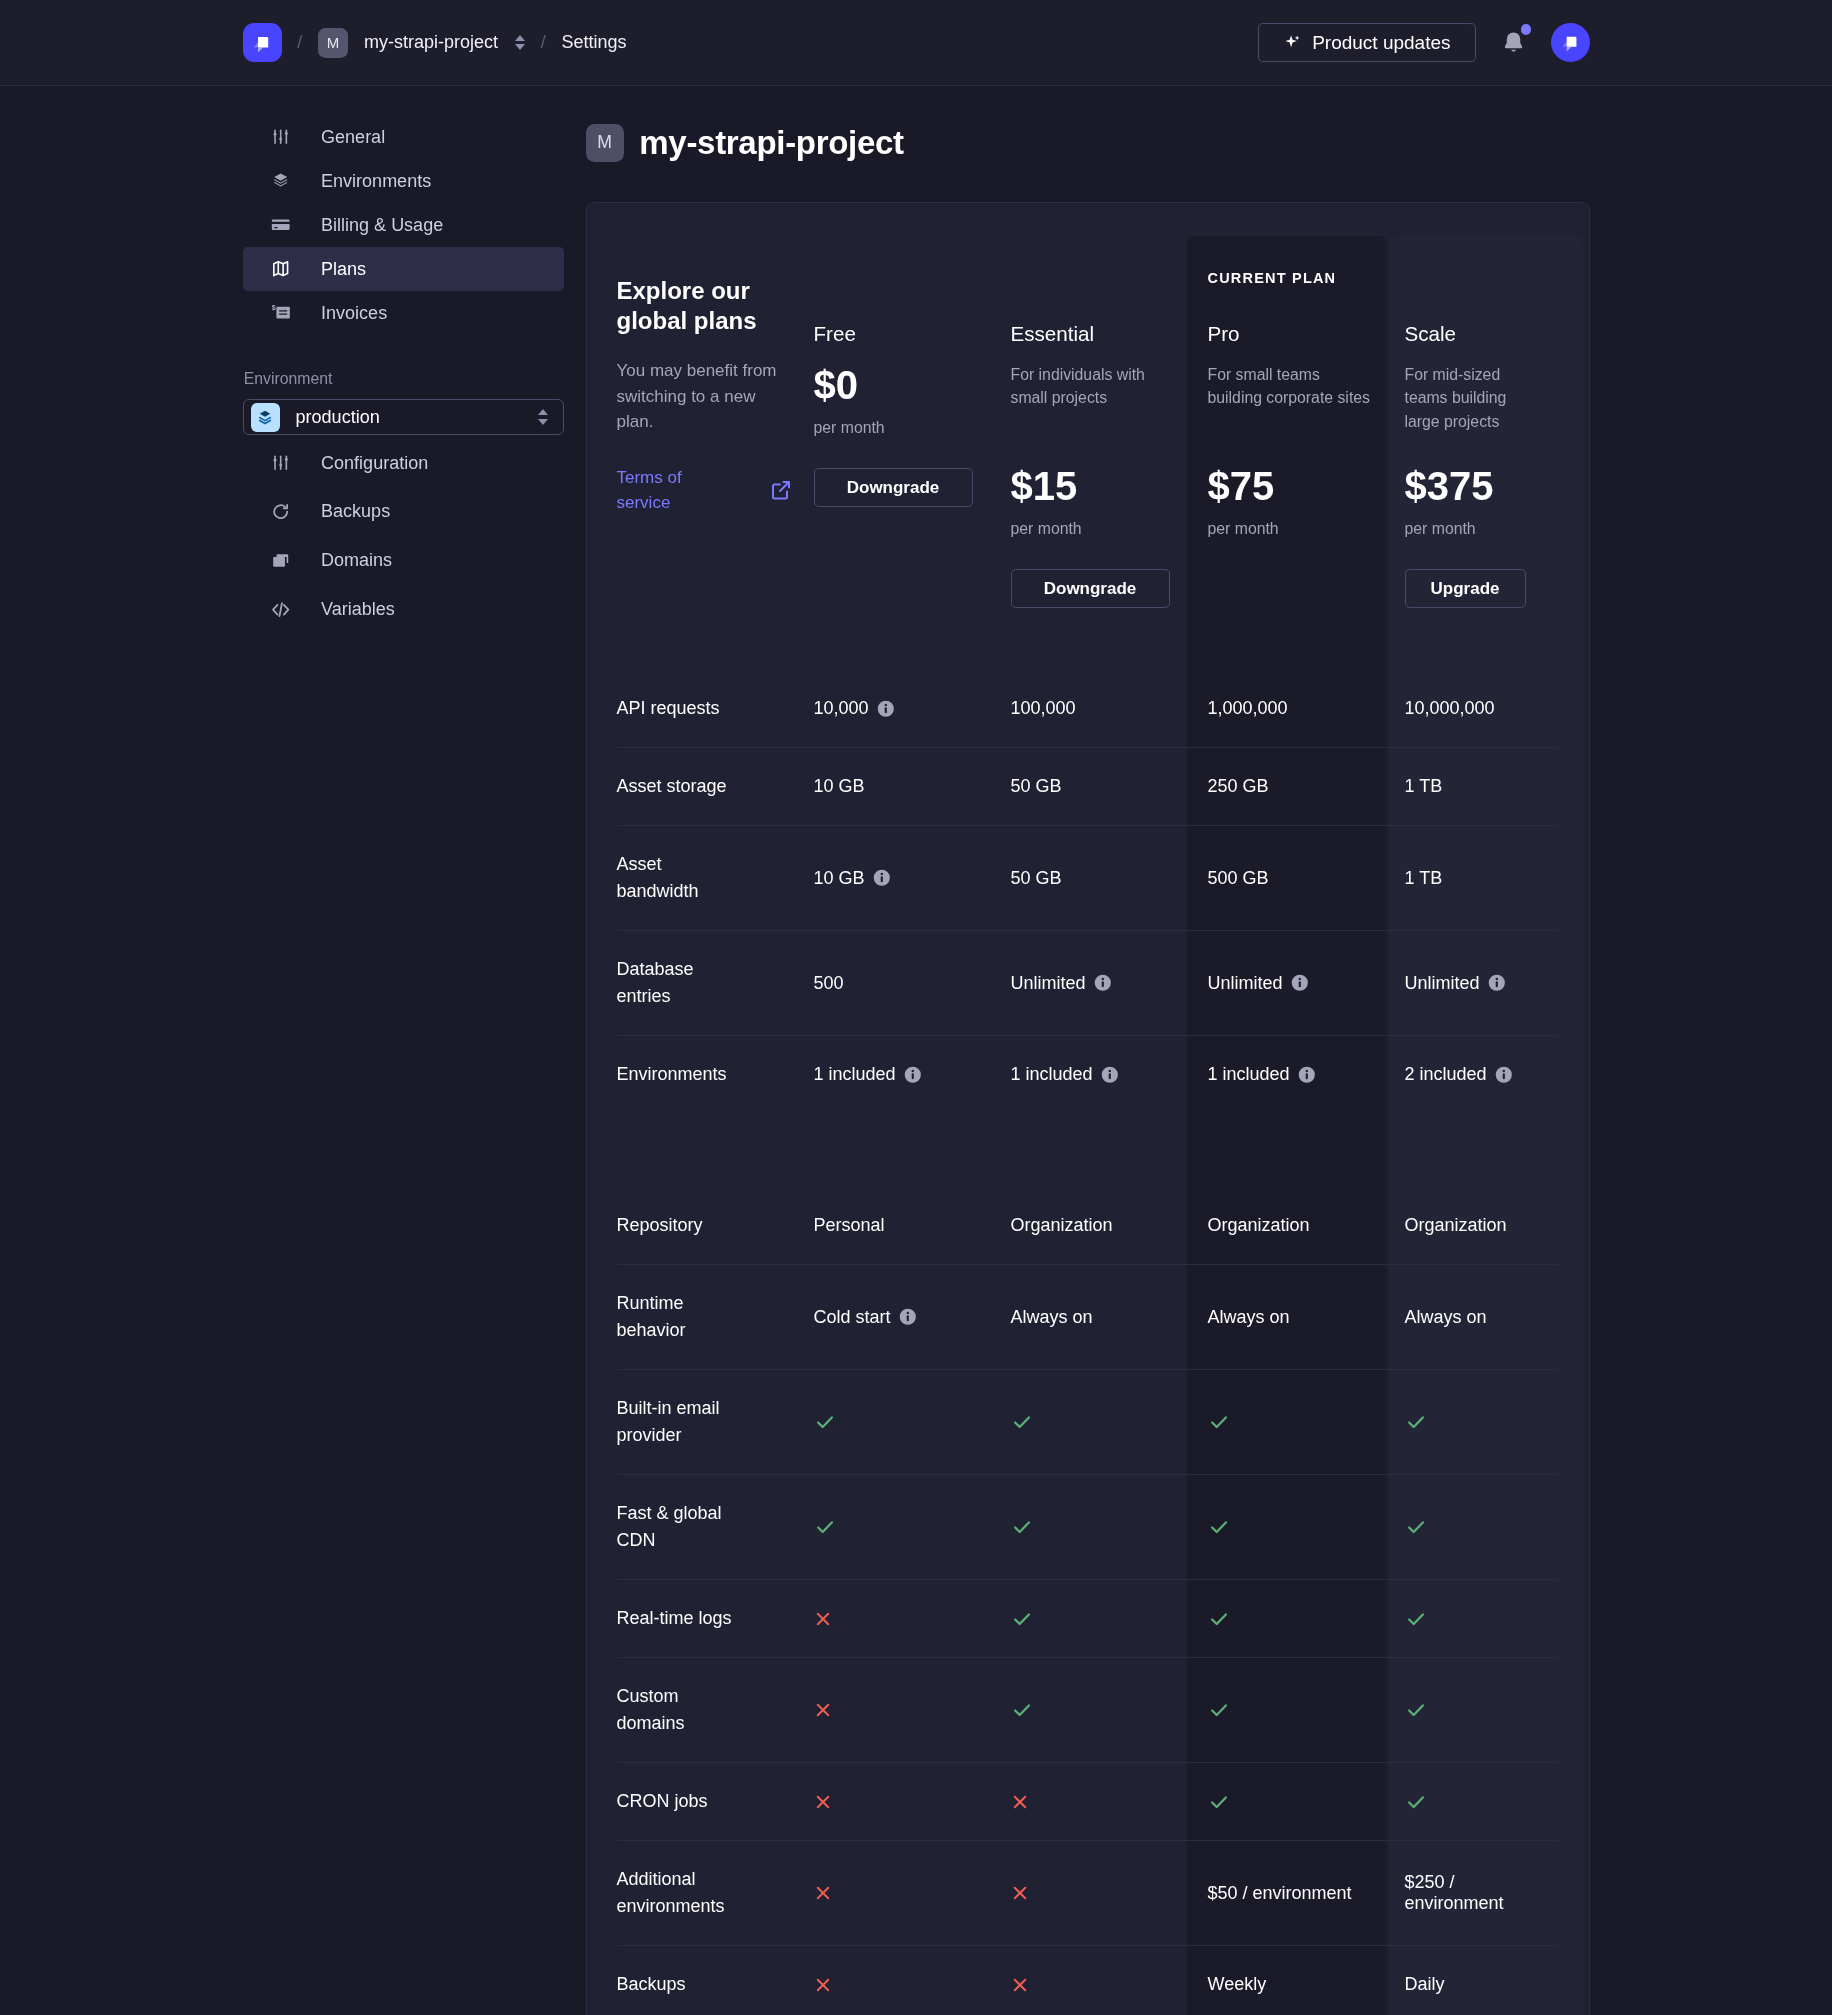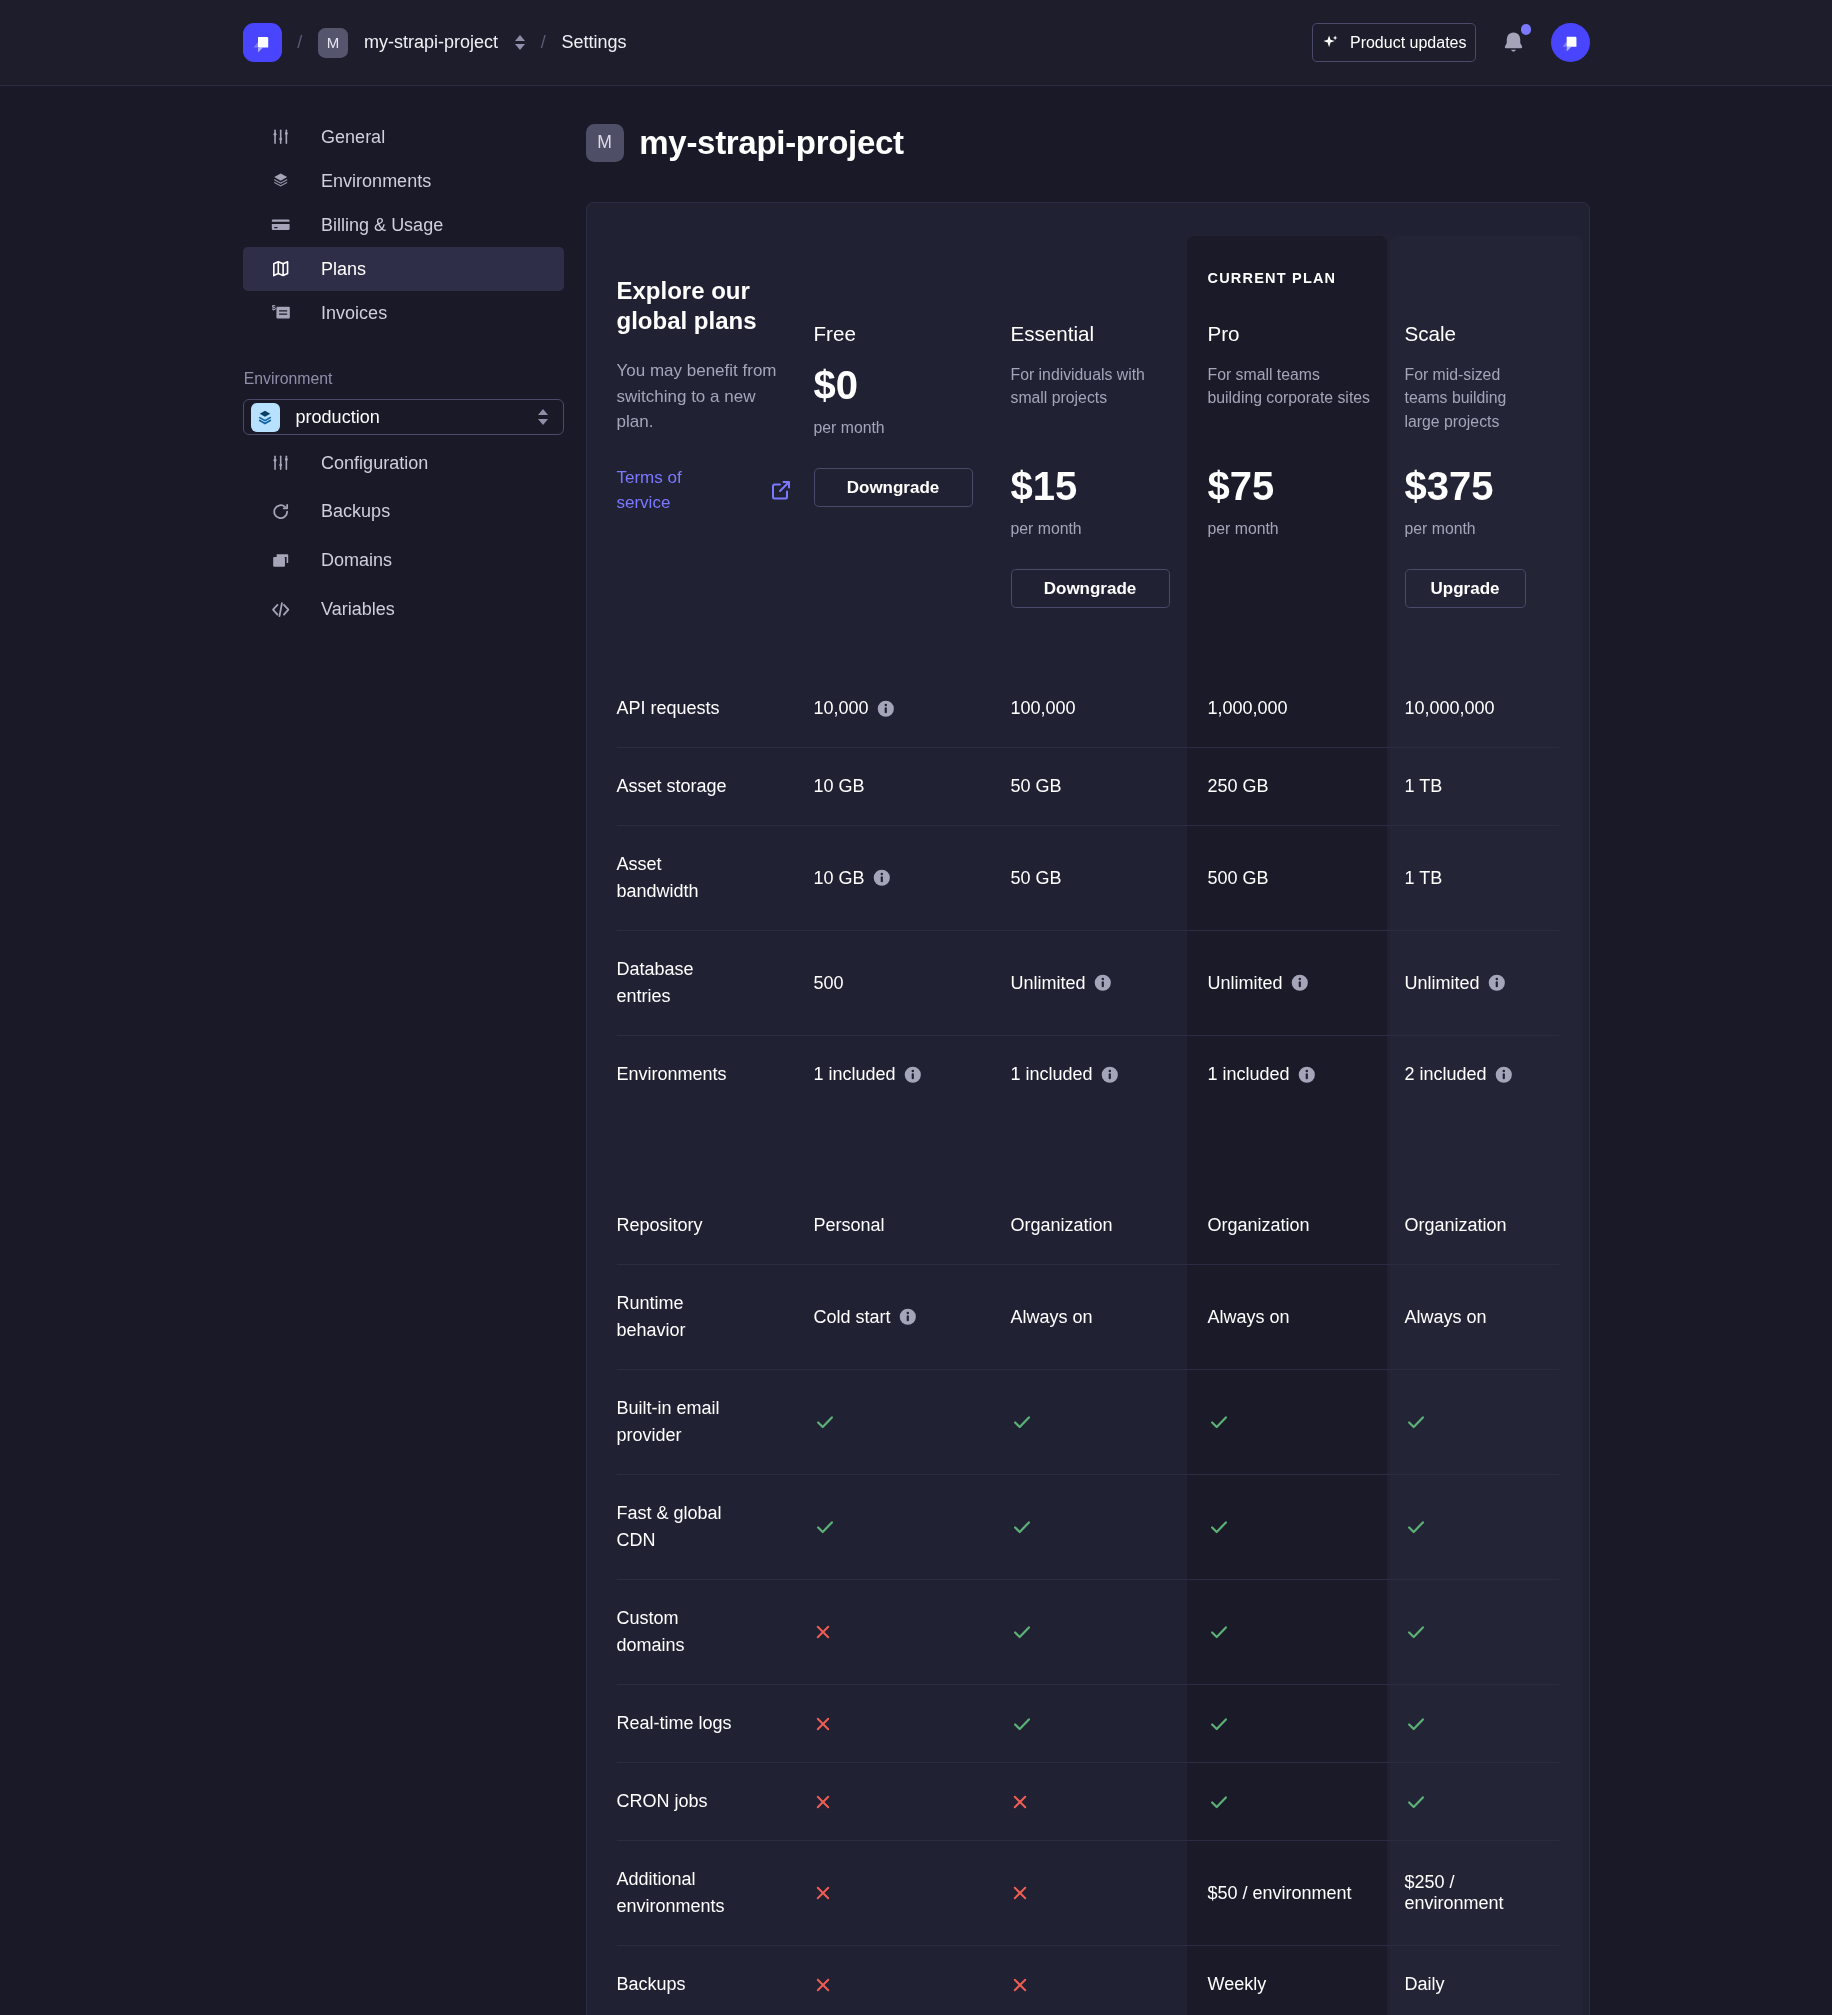--- a/index.html
+++ b/index.html
@@ -10,21 +10,21 @@
   .navbar-inner { width:1347px; margin:0 auto; height:100%; display:flex; align-items:center; justify-content:space-between; }
   .crumbs { display:flex; align-items:center; gap:15.8px; }
   .logo-sq { width:39px; height:39px; border-radius:11px; background:#4945ff; display:flex; align-items:center; justify-content:center; }
   .crumb-sep { color:#5a5a78; font-size:18px; }
   .mini-badge { width:30px; height:30px; border-radius:7.3px; background:#55556e; color:#e6e6f0; font-size:15px; display:flex; align-items:center; justify-content:center; }
   .crumb-txt { color:#f0f0f5; font-size:18px; font-weight:500; }
   .sorter { display:flex; flex-direction:column; gap:3.6px; margin-left:1.2px; }
   .tri-up { width:0; height:0; border-left:5.5px solid transparent; border-right:5.5px solid transparent; border-bottom:6.7px solid #8e8ea9; }
   .tri-dn { width:0; height:0; border-left:5.5px solid transparent; border-right:5.5px solid transparent; border-top:6.7px solid #8e8ea9; }
   .nav-right { display:flex; align-items:center; gap:24px; }
-  .btn-ghost { display:flex; align-items:center; gap:9.7px; height:39px; padding:0 8px; border:1.2px solid #4a4a6a; border-radius:4.8px; background:transparent; color:#fff; font-size:16px; font-weight:500; font-family:inherit; cursor:pointer; }
+  .btn-ghost { display:flex; align-items:center; gap:9.7px; height:39px; padding:0 24px; border:1.2px solid #4a4a6a; border-radius:4.8px; background:transparent; color:#fff; font-size:19px; font-weight:500; font-family:inherit; cursor:pointer; }
   .bell-wrap { position:relative; width:27px; height:29px; }
   .bell-dot { position:absolute; top:-3.6px; right:-4.8px; width:10.3px; height:10.3px; border-radius:50%; background:#7b79ff; }
   .avatar { width:39px; height:39px; border-radius:50%; background:#4945ff; display:flex; align-items:center; justify-content:center; }
 
   
   .shell { width:1347px; margin:0 auto; display:flex; gap:22px; padding-top:29px; }
   .sidebar { width:321px; flex:none; }
   .main { flex:1; min-width:0; }
 
   
@@ -509,45 +509,45 @@
                 <polyline points="4.5,12.5 9.5,17.5 19.5,7"></polyline>
               </svg>
             </div>
             <div class="fval">
               <svg width="22" height="22" viewBox="0 0 24 24" fill="none" stroke="#5cb176" stroke-width="2.4" stroke-linecap="round" stroke-linejoin="round">
                 <polyline points="4.5,12.5 9.5,17.5 19.5,7"></polyline>
               </svg>
             </div>
           </div>
           <div class="frow">
+            <div class="flabel">Real-time logs</div>
+            <div class="fval">
+              <svg width="18" height="18" viewBox="0 0 24 24" stroke="#ee5e52" stroke-width="2.6" stroke-linecap="round">
+                <line x1="5" y1="5" x2="19" y2="19"></line>
+                <line x1="19" y1="5" x2="5" y2="19"></line>
+              </svg>
+            </div>
+            <div class="fval">
+              <svg width="22" height="22" viewBox="0 0 24 24" fill="none" stroke="#5cb176" stroke-width="2.4" stroke-linecap="round" stroke-linejoin="round">
+                <polyline points="4.5,12.5 9.5,17.5 19.5,7"></polyline>
+              </svg>
+            </div>
+            <div class="fval">
+              <svg width="22" height="22" viewBox="0 0 24 24" fill="none" stroke="#5cb176" stroke-width="2.4" stroke-linecap="round" stroke-linejoin="round">
+                <polyline points="4.5,12.5 9.5,17.5 19.5,7"></polyline>
+              </svg>
+            </div>
+            <div class="fval">
+              <svg width="22" height="22" viewBox="0 0 24 24" fill="none" stroke="#5cb176" stroke-width="2.4" stroke-linecap="round" stroke-linejoin="round">
+                <polyline points="4.5,12.5 9.5,17.5 19.5,7"></polyline>
+              </svg>
+            </div>
+          </div>
+          <div class="frow">
             <div class="flabel">Custom domains</div>
-            <div class="fval">
-              <svg width="18" height="18" viewBox="0 0 24 24" stroke="#ee5e52" stroke-width="2.6" stroke-linecap="round">
-                <line x1="5" y1="5" x2="19" y2="19"></line>
-                <line x1="19" y1="5" x2="5" y2="19"></line>
-              </svg>
-            </div>
-            <div class="fval">
-              <svg width="22" height="22" viewBox="0 0 24 24" fill="none" stroke="#5cb176" stroke-width="2.4" stroke-linecap="round" stroke-linejoin="round">
-                <polyline points="4.5,12.5 9.5,17.5 19.5,7"></polyline>
-              </svg>
-            </div>
-            <div class="fval">
-              <svg width="22" height="22" viewBox="0 0 24 24" fill="none" stroke="#5cb176" stroke-width="2.4" stroke-linecap="round" stroke-linejoin="round">
-                <polyline points="4.5,12.5 9.5,17.5 19.5,7"></polyline>
-              </svg>
-            </div>
-            <div class="fval">
-              <svg width="22" height="22" viewBox="0 0 24 24" fill="none" stroke="#5cb176" stroke-width="2.4" stroke-linecap="round" stroke-linejoin="round">
-                <polyline points="4.5,12.5 9.5,17.5 19.5,7"></polyline>
-              </svg>
-            </div>
-          </div>
-          <div class="frow">
-            <div class="flabel">Real-time logs</div>
             <div class="fval">
               <svg width="18" height="18" viewBox="0 0 24 24" stroke="#ee5e52" stroke-width="2.6" stroke-linecap="round">
                 <line x1="5" y1="5" x2="19" y2="19"></line>
                 <line x1="19" y1="5" x2="5" y2="19"></line>
               </svg>
             </div>
             <div class="fval">
               <svg width="22" height="22" viewBox="0 0 24 24" fill="none" stroke="#5cb176" stroke-width="2.4" stroke-linecap="round" stroke-linejoin="round">
                 <polyline points="4.5,12.5 9.5,17.5 19.5,7"></polyline>
               </svg>

